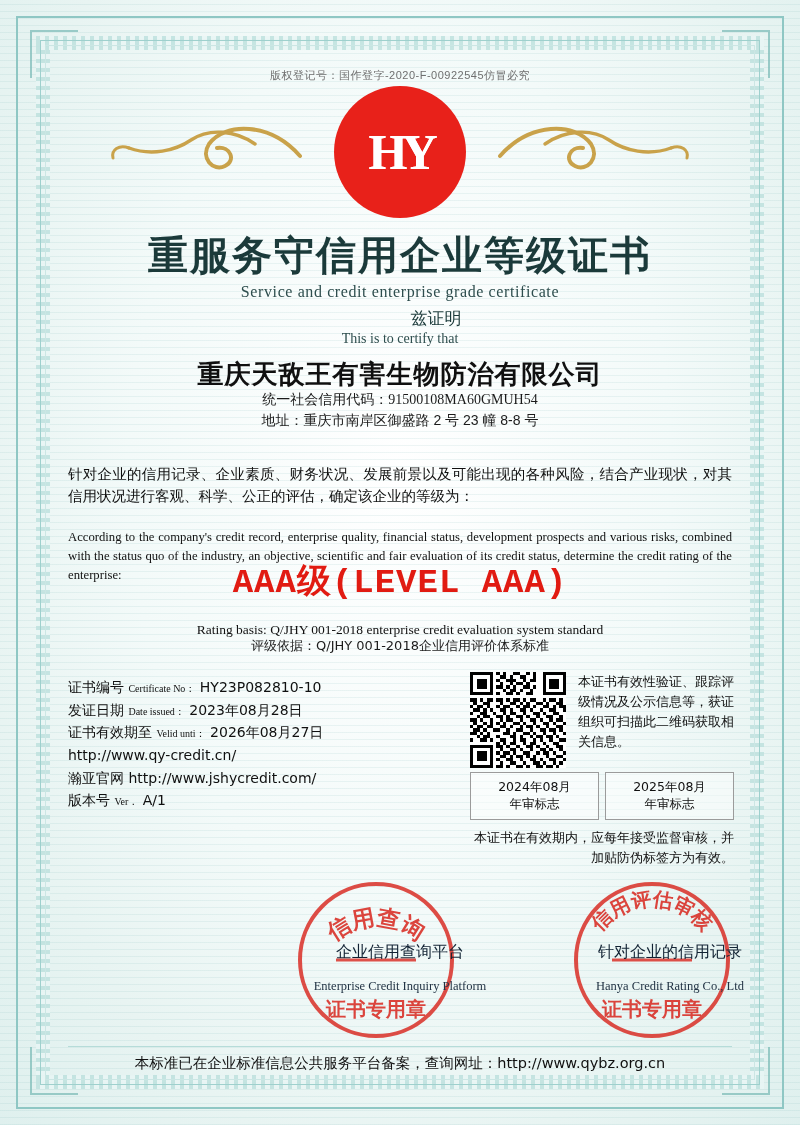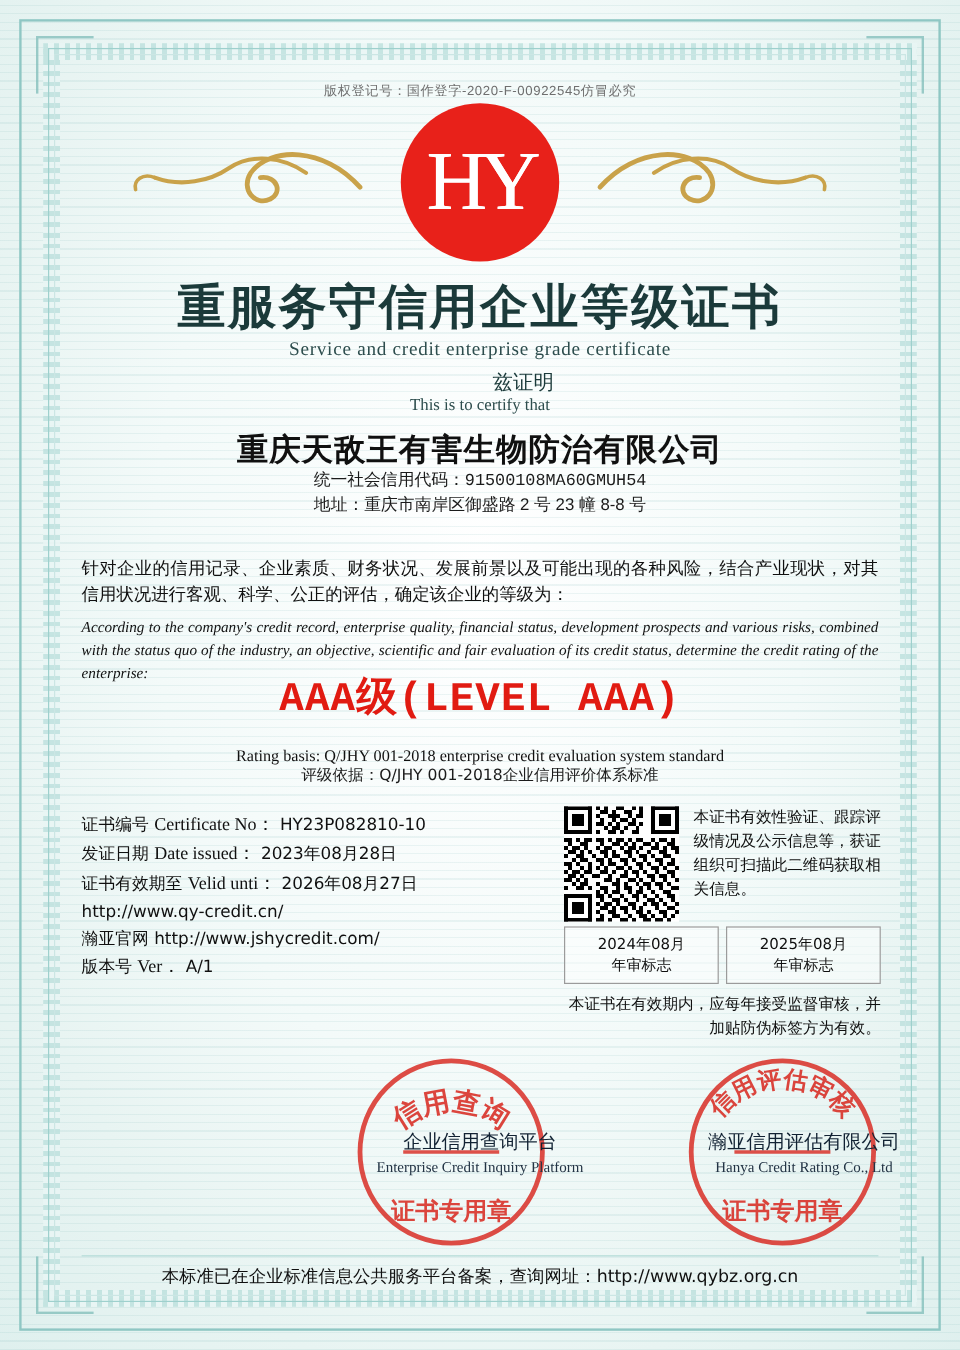--- a/index.html
+++ b/index.html
@@ -59,21 +59,21 @@
   .flourish{position:absolute;top:18px;width:200px;height:80px;}
   .flourish.left{left:105px;}
   .flourish.right{right:105px;}
   .logo{
     position:absolute;left:50%;top:0;transform:translateX(-50%);
     width:132px;height:132px;border-radius:50%;
     background:#e8211a;
     display:flex;align-items:center;justify-content:center;
   }
   .logo-text{
-    color:#fff;font-weight:normal;font-size:70px;line-height:1;
+    color:#fff;font-weight:bold;font-size:50px;line-height:1;
     font-family:"Liberation Serif", serif;
     letter-spacing:-6px;
     text-shadow:0 0 0 #fff;
   }
 
   .title-cn{
     position:absolute;top:228px;left:0;width:100%;text-align:center;
     font-size:40px;font-weight:bold;color:#1b3a3a;letter-spacing:2px;
     font-family:"DejaVu Sans", sans-serif;
   }
@@ -90,35 +90,35 @@
     position:absolute;top:331px;left:0;width:100%;text-align:center;
     font-size:14px;color:#2d4d4d;font-family:"Liberation Serif", serif;
   }
   .company{
     position:absolute;top:357px;left:0;width:100%;text-align:center;
     font-size:26px;font-weight:bold;color:#101010;letter-spacing:1px;
     font-family:"DejaVu Sans", sans-serif;
   }
   .code{
     position:absolute;top:391px;left:0;width:100%;text-align:center;
-    font-size:14px;color:#1b1b1b;font-family:Liberation Mono, monospace;
+    font-size:14px;color:#1b1b1b;font-family:Liberation Serif, serif;
   }
   .addr{
     position:absolute;top:412px;left:0;width:100%;text-align:center;
     font-size:14px;color:#1b1b1b;font-family:Liberation Sans, sans-serif;
   }
 
   .para{
     position:absolute;top:463px;left:68px;width:664px;
     font-size:14.5px;line-height:1.55;color:#101010;text-align:justify;
     font-family:"DejaVu Sans", sans-serif;
   }
   .para .en{
-    display:block;margin-top:6px;font-size:12.7px;line-height:1.5;
-    font-family:"Liberation Serif", serif;color:#111;font-style:italic;
+    display:block;margin-top:20px;font-size:12.7px;line-height:1.5;
+    font-family:"Liberation Serif", serif;color:#111;
   }
 
   .level{
     position:absolute;top:558px;left:0;width:100%;text-align:center;
     font-size:34px;font-weight:bold;color:#e11b12;letter-spacing:1px;
     font-family:Liberation Mono, monospace;
   }
   .basis-cn{
     position:absolute;top:637px;left:0;width:100%;text-align:center;
     font-size:13px;color:#1b1b1b;font-family:"DejaVu Sans", sans-serif;
@@ -126,21 +126,21 @@
   .basis-en{
     position:absolute;top:622px;left:0;width:100%;text-align:center;
     font-size:13.5px;color:#111;font-family:"Liberation Serif", serif;
   }
 
   .info{
     position:absolute;top:676px;left:68px;width:390px;
     font-size:14px;line-height:1.62;color:#101010;
     font-family:"DejaVu Sans", sans-serif;
   }
-  .info .lbl-en{font-family:"Liberation Serif", serif;font-size:15px;}
+  .info .lbl-en{font-family:"Liberation Serif", serif;font-size:10px;}
 
   .qr{
     position:absolute;top:672px;left:470px;width:96px;height:96px;
     background:#fff;
   }
   .qr svg{display:block;}
 
   .right-note{
     position:absolute;top:672px;left:578px;width:156px;
     font-size:13px;line-height:1.55;color:#101010;text-align:justify;
@@ -167,21 +167,21 @@
     position:absolute;width:168px;height:168px;
   }
   .seal.left{left:292px;top:876px;}
   .seal.right{left:568px;top:876px;}
   .seal svg{display:block;}
 
   .org{
     position:absolute;top:942px;font-size:16px;color:#123;
     font-family:"DejaVu Sans", sans-serif;
   }
-  .org .en{display:block;font-size:12.5px;color:#234;margin-top:3px;font-family:"Liberation Serif", serif;}
+  .org .en{display:block;font-size:12.5px;color:#234;margin-top:16px;font-family:"Liberation Serif", serif;}
   .org.left{left:300px;width:200px;text-align:center;}
   .org.right{left:560px;width:220px;text-align:center;}
 
   .footer{
     position:absolute;bottom:52px;left:0;width:100%;text-align:center;
     font-size:14.5px;color:#101010;
     font-family:"DejaVu Sans", sans-serif;
   }
   .footer-line{
     position:absolute;bottom:78px;left:68px;right:68px;height:1px;background:#b6dcd9;
@@ -554,20 +554,20 @@
         <path d="M44 84 L124 84"></path>
       </g>
     </svg>
   </div>
 
   <div class="org left">
     <span>企业信用查询平台</span>
     <span class="en">Enterprise Credit Inquiry Platform</span>
   </div>
   <div class="org right">
-    <span>瀚亚信用评估有限公司</span>
+    <span>针对企业的信用记录</span>
     <span class="en">Hanya Credit Rating Co., Ltd</span>
   </div>
 
   <div class="footer-line"></div>
   <div class="footer">本标准已在企业标准信息公共服务平台备案，查询网址：http://www.qybz.org.cn</div>
 
 </div>
 
 </body></html>

